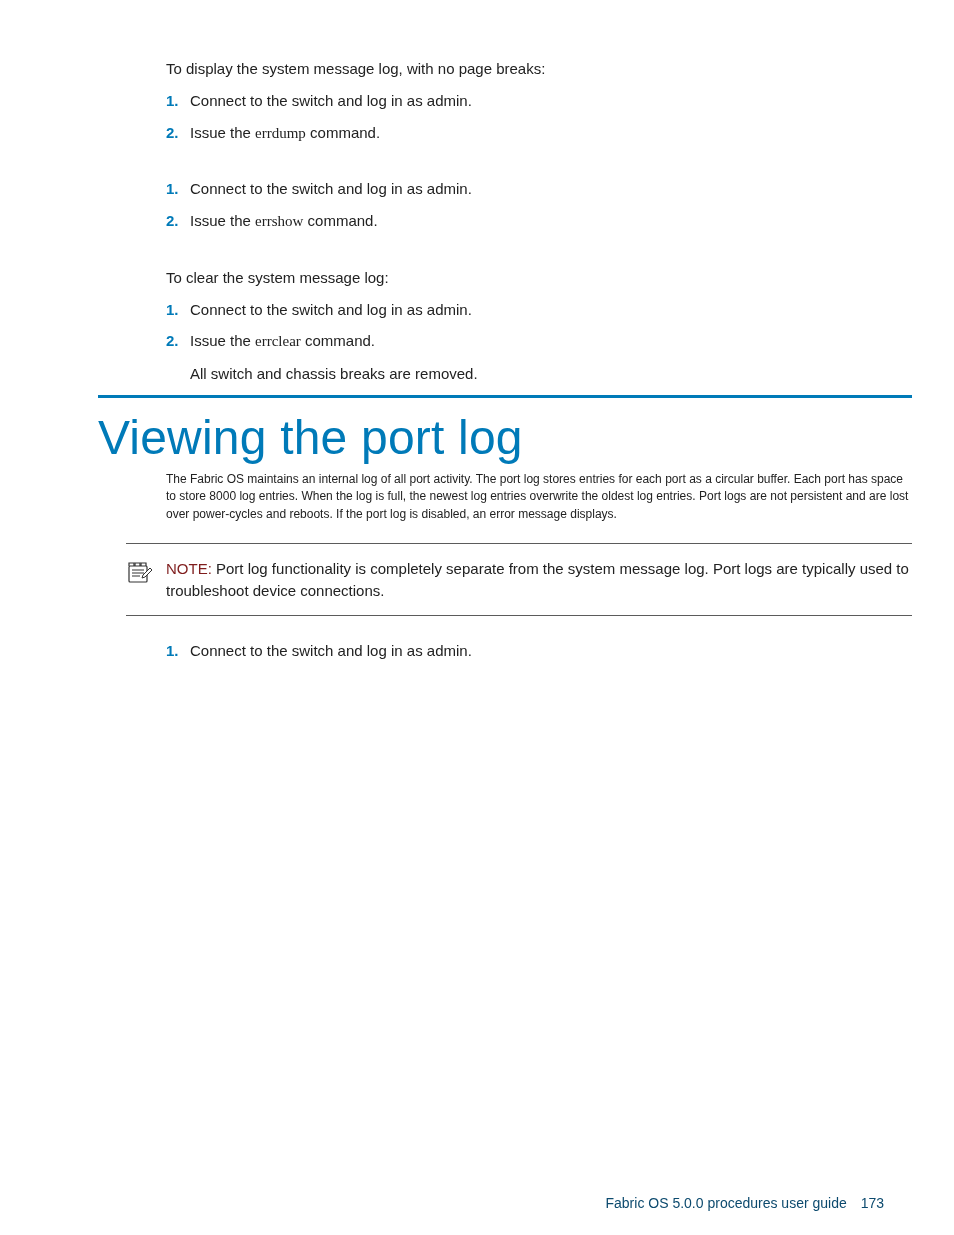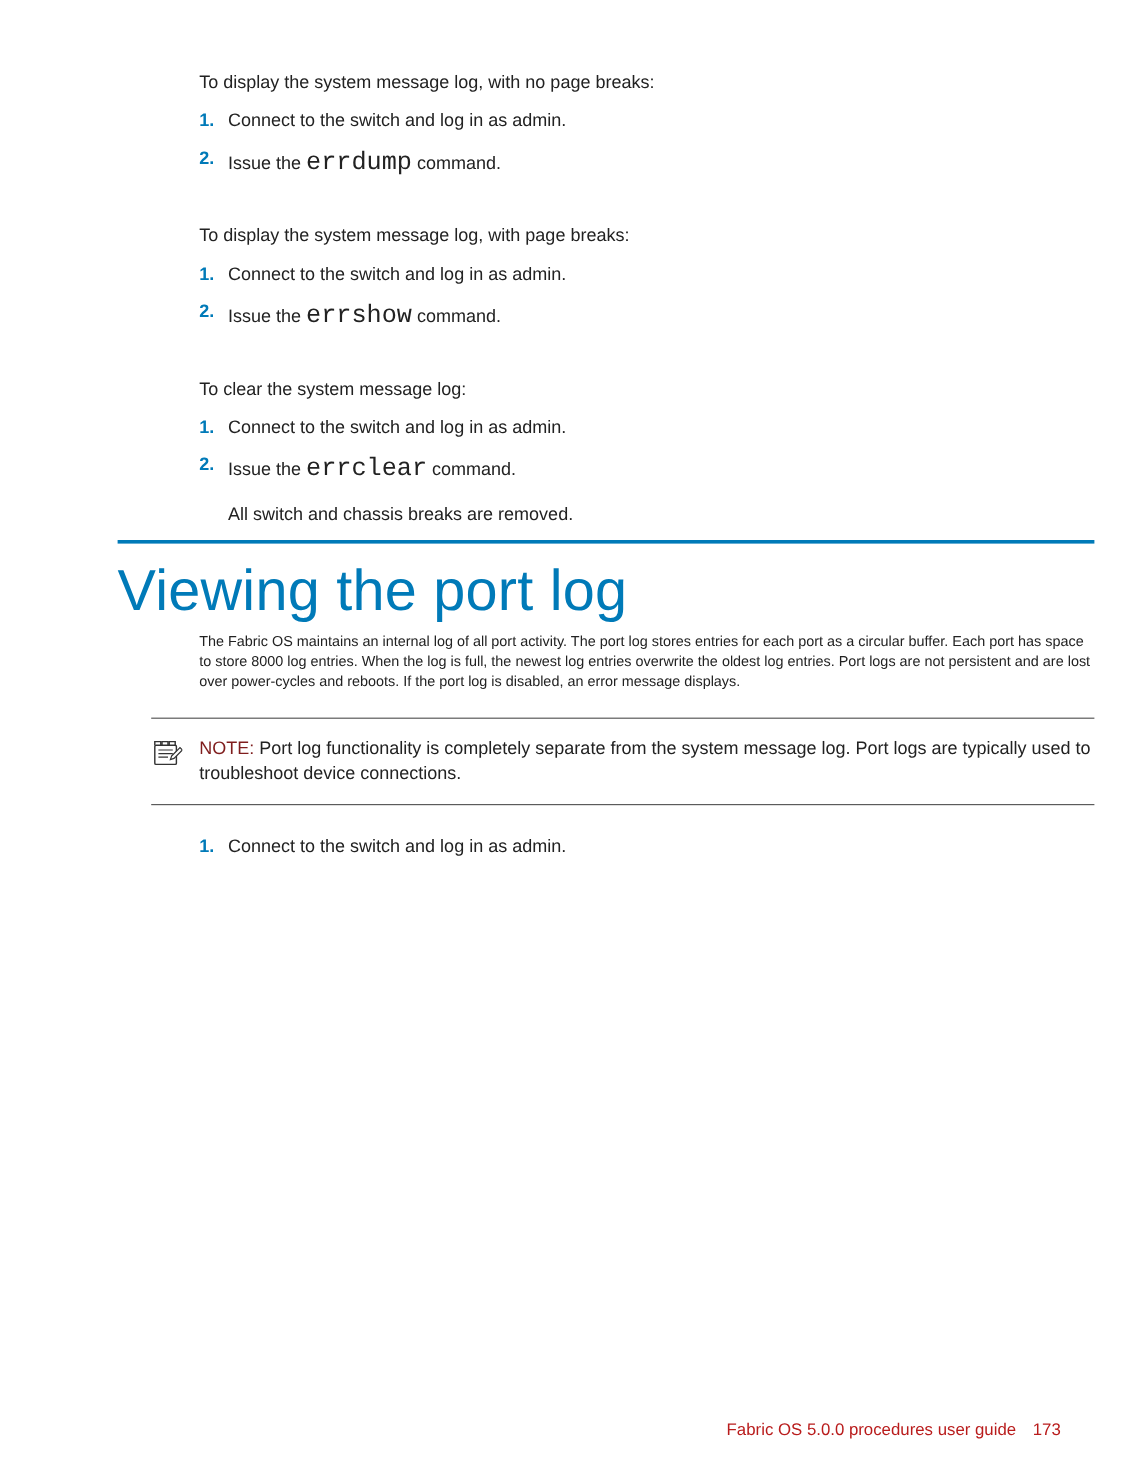--- a/index.html
+++ b/index.html
@@ -40,22 +40,22 @@
     left: 0;
     top: 0;
     color: #007ab8;
     font-weight: bold;
   }
   ol.steps li .sub {
     margin-top: 10px;
     display: block;
   }
   code.cmd {
-    font-family: Liberation Mono, monospace;
-    font-size: 21px;
+    font-family: Liberation Serif, serif;
+    font-size: 15px;
   }
   .section-rule {
     border: none;
     border-top: 3px solid #007ab8;
     margin: 6px 0 12px 0;
   }
   h1.section-heading {
     font-size: 48px;
     font-weight: 400;
     color: #007ab8;
@@ -93,24 +93,24 @@
     font-size: 15px;
     line-height: 1.45;
     flex: 1;
   }
   .note-label {
     color: #7f1d1d;
     font-weight: normal;
   }
   .footer {
     position: absolute;
-    bottom: 36px;
+    bottom: 24px;
     right: 70px;
     font-size: 14px;
-    color: #b91c1c;
+    color: #0c4a6e;
   }
   .footer .pnum {
     margin-left: 10px;
   }
 </style>
 </head>
 <body>
 
 <div class="page">
 
@@ -122,21 +122,20 @@
         <span>Connect to the switch and log in as admin.</span>
       </li>
       <li>
         <span class="num">2.</span>
         <span>Issue the </span><code class="cmd">errdump</code><span> command.</span>
       </li>
     </ol>
   </div>
 
   <div class="indent-block">
-    <p class="intro">To display the system message log, with page breaks:</p>
     <ol class="steps">
       <li>
         <span class="num">1.</span>
         <span>Connect to the switch and log in as admin.</span>
       </li>
       <li>
         <span class="num">2.</span>
         <span>Issue the </span><code class="cmd">errshow</code><span> command.</span>
       </li>
     </ol>

